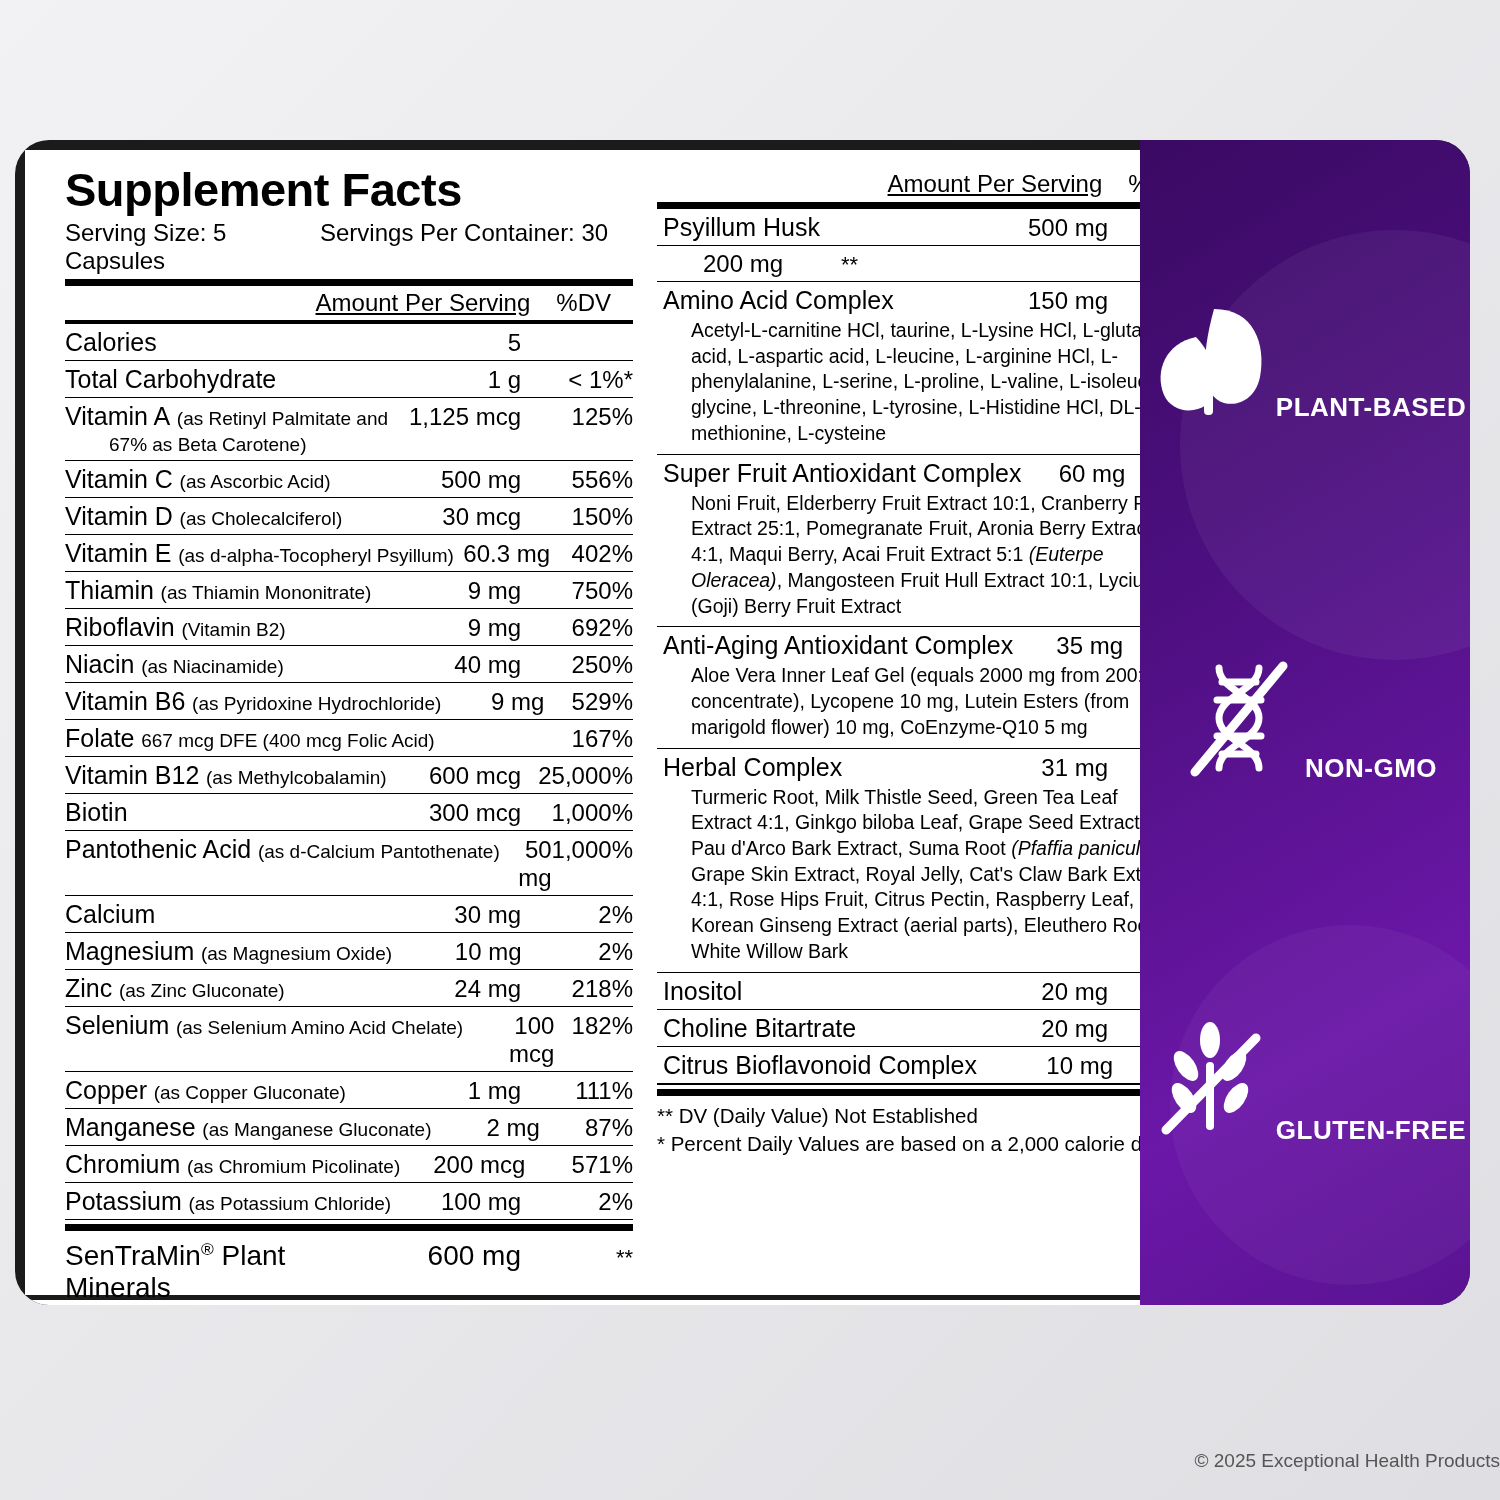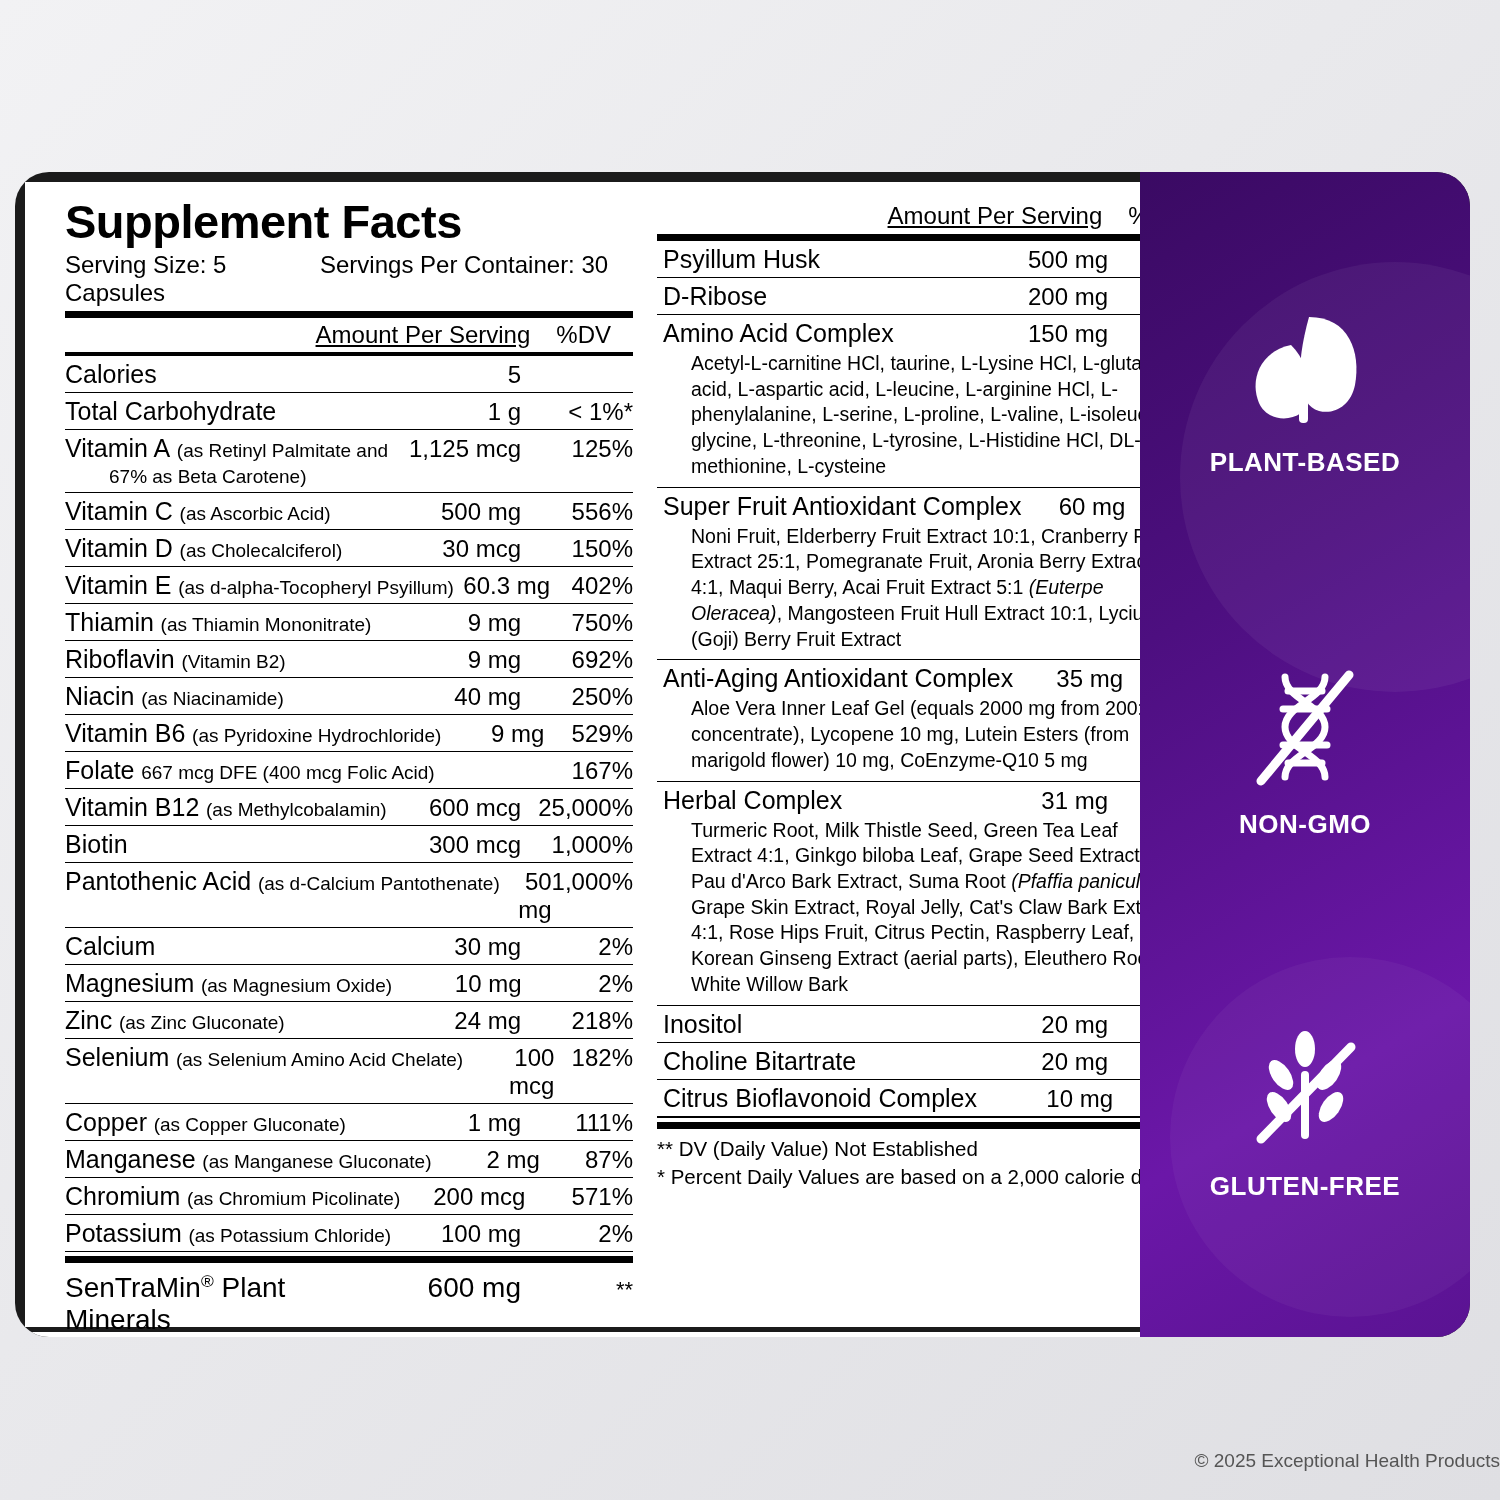--- a/index.html
+++ b/index.html
@@ -11,38 +11,37 @@
     position:relative;
     overflow:hidden;
   }
   .panel {
     position:absolute;
     left:15px; top:140px;
     width:1455px; height:1165px;
     background:#1b1b1b;
     border-radius:34px;
     overflow:hidden;
-    margin-top:32px;
   }
   .purple {
     position:absolute; right:0; top:0; bottom:0; width:330px;
     background:linear-gradient(150deg,#3a0a63 0%,#4d0f80 35%,#6b17a8 75%,#5a1392 100%);
     overflow:hidden;
   }
   .purple:before {
     content:""; position:absolute; width:430px; height:430px; border-radius:50%;
     background:rgba(255,255,255,0.05); right:-140px; top:90px;
   }
   .purple:after {
     content:""; position:absolute; width:360px; height:360px; border-radius:50%;
     background:rgba(255,255,255,0.04); right:-60px; bottom:20px;
   }
   .badges { position:relative; z-index:2; height:100%; display:flex; flex-direction:column;
             justify-content:space-around; align-items:center; padding:40px 0; }
-  .badge { display:flex; flex-direction:column; align-items:center; color:#fff; }
+  .badge { display:flex; flex-direction:row; align-items:flex-end; color:#fff; }
   .badge .lbl { margin-top:16px; font-size:26px; font-weight:bold; letter-spacing:.5px; }
 
   .white {
     position:absolute; left:10px; top:10px; width:1150px; height:1145px;
     background:#fff;
     padding:14px 18px 0 18px;
   }
   .cols { display:flex; gap:0px; }
   .colL { width:600px; padding-right:10px; }
   .colR { width:540px; padding-left:14px; }
@@ -262,21 +261,20 @@
         </div>
         <div class="hr-thick"></div>
         <div id="right-rows">
             <div class="row">
               <span class="nm"><span class="big">Psyillum Husk</span></span>
               <span class="amt">500 mg</span>
               <span class="dv">**</span>
             </div>
             <div class="hr-thin"></div>
             <div class="row">
-              <span class="nm"><span class="big">D-Ribose</span></span>
               <span class="amt">200 mg</span>
               <span class="dv">**</span>
             </div>
             <div class="hr-thin"></div>
             <div class="row">
               <span class="nm"><span class="big">Amino Acid Complex</span></span>
               <span class="amt">150 mg</span>
               <span class="dv">**</span>
             </div>
             <div class="desc">Acetyl-L-carnitine HCl, taurine, L-Lysine HCl, L-glutamic acid, L-aspartic acid, L-leucine, L-arginine HCl, L-phenylalanine, L-serine, L-proline, L-valine, L-isoleucine, glycine, L-threonine, L-tyrosine, L-Histidine HCl, DL-methionine, L-cysteine</div>

